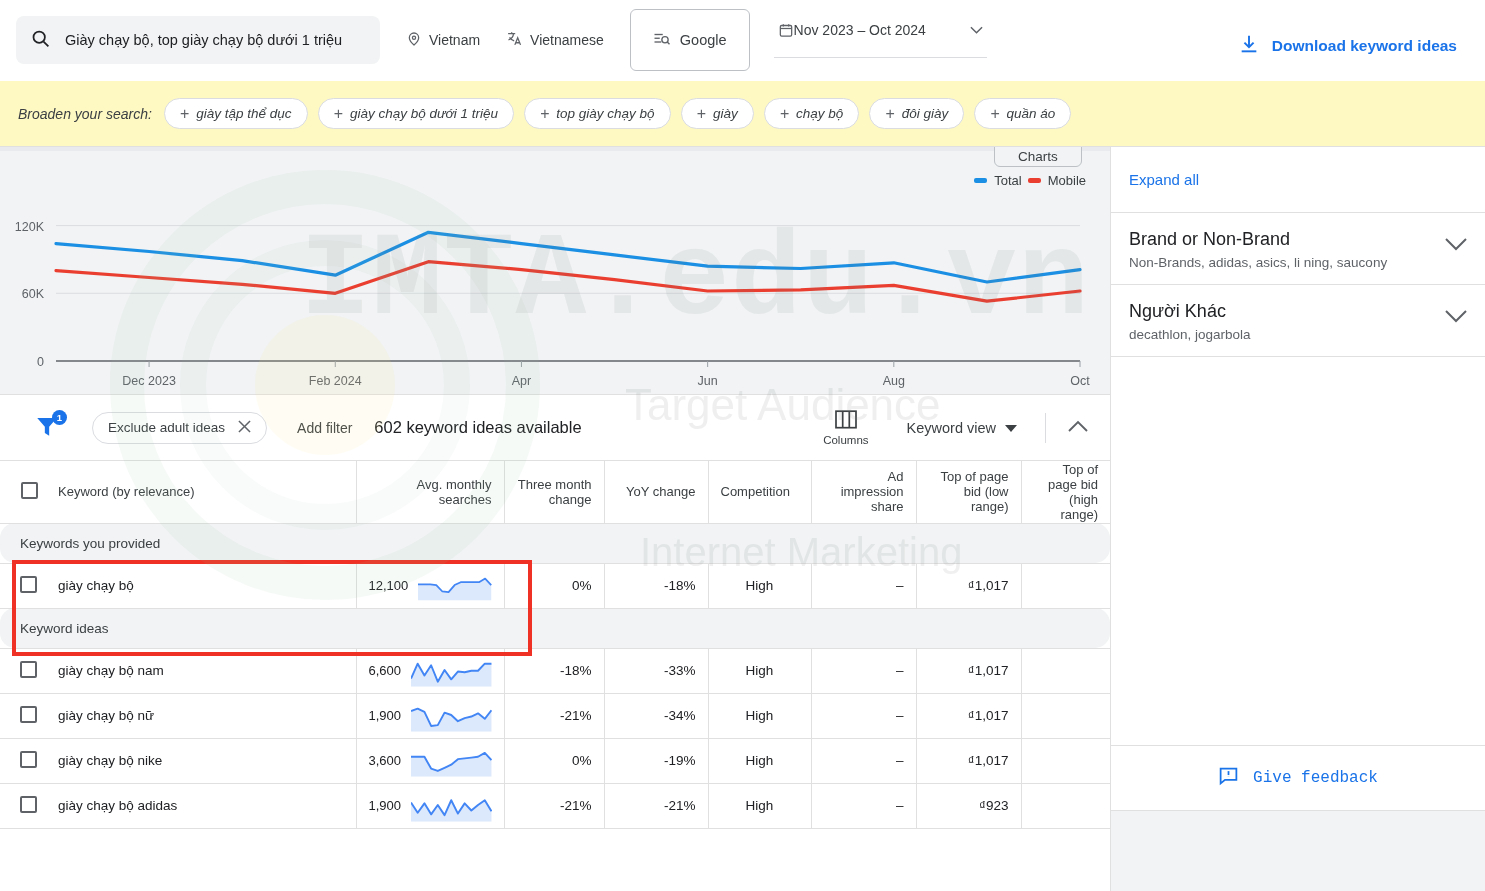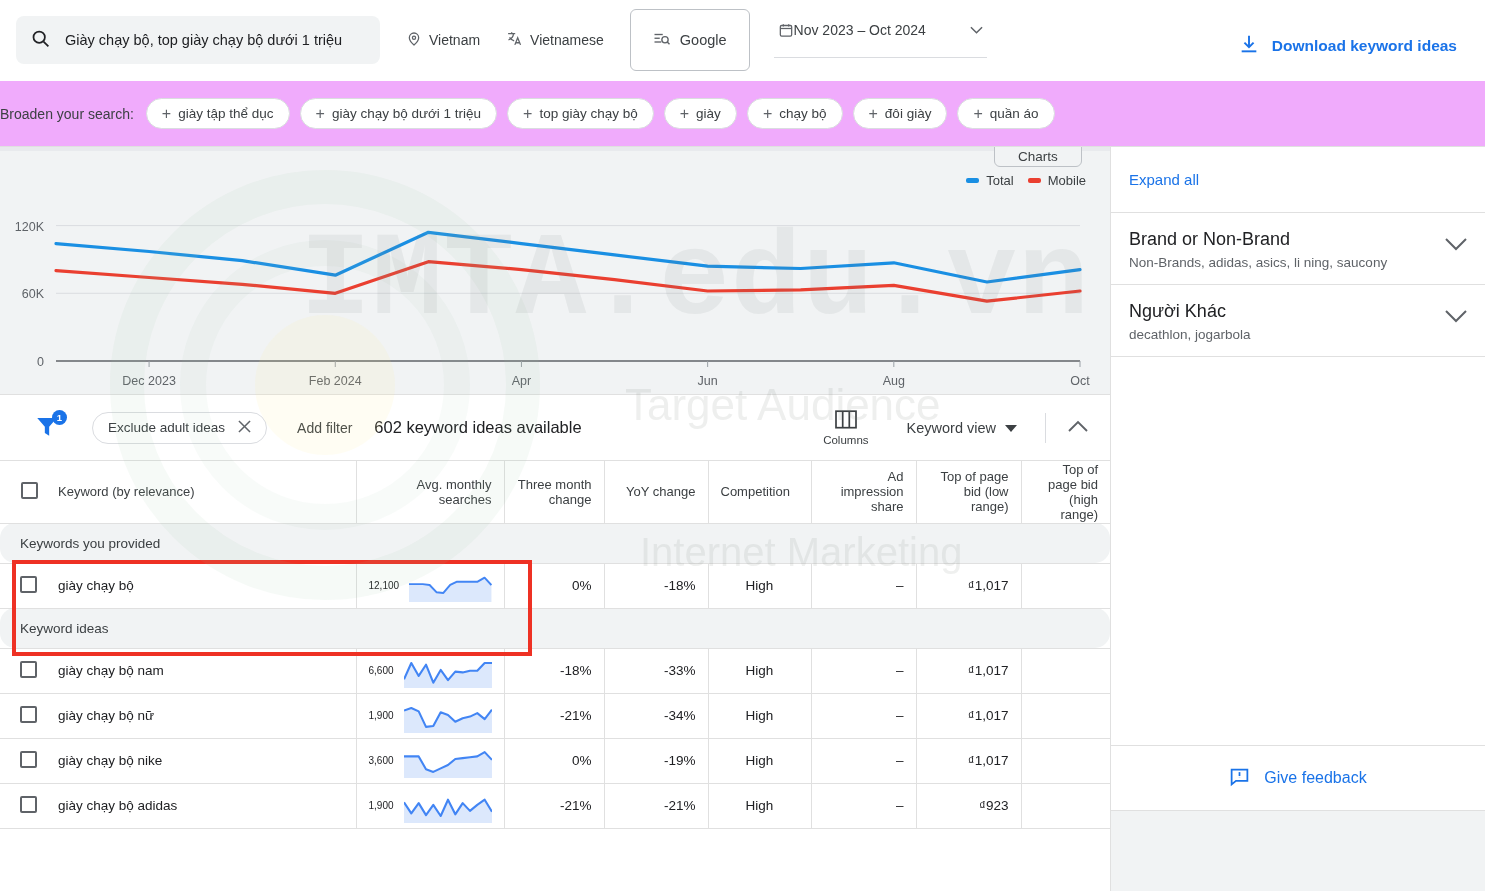--- a/index.html
+++ b/index.html
@@ -72,23 +72,24 @@
   .downloadlink {
     margin-left: auto; display: flex; align-items: center; gap: 12px;
     color: #1a73e8; font-size: 15.5px; font-weight: 600; white-space: nowrap;
     padding-right: 12px;
     margin-top: 12px;
   }
 
   
   .broaden {
     position: relative; z-index: 50;
-    height: 66px; background: #f0abfc;
-    display: flex; align-items: center; 
+    height: 66px; background: #fef9c3;
+    display: flex; align-items: center; padding-left: 18px;
     border-bottom: 1px solid #e0e0e0;
+    font-style: italic;
   }
   .broaden-label { font-size: 14px; color: #3c4043; margin-right: 12px; white-space: nowrap; }
   .bchip {
     display: inline-flex; align-items: center; gap: 7px;
     border: 1px solid #dadce0; border-radius: 16px;
     height: 31px; padding: 0 15px; margin-right: 10px;
     font-size: 13.5px; color: #3c4043; background: #fff; white-space: nowrap;
   }
   .bchip .plus { font-size: 16px; color: #5f6368; line-height: 1; }
 
@@ -105,21 +106,21 @@
   }
   .chartsbtn {
     position: absolute; right: 28px; top: -14px;
     border: 1px solid #bdc1c6; border-radius: 6px;
     background: #f1f3f4; height: 34px; width: 88px;
     display: flex; align-items: flex-end; justify-content: center;
     font-size: 13.5px; color: #3c4043; padding-bottom: 2px;
   }
   .legend {
     position: absolute; right: 24px; top: 26px;
-    display: flex; align-items: center; gap: 14px;
+    display: flex; align-items: center; gap: 6px;
     font-size: 13px; color: #3c4043;
   }
   .legend .item { display: flex; align-items: center; gap: 7px; }
   .legend .sw { width: 13px; height: 5px; border-radius: 2px; display: inline-block; }
   .chartsvg { position: absolute; left: 0; top: 0; }
 
   
   .filterbar {
     position: relative; height: 66px; background: #fff;
     display: flex; align-items: center; padding: 0 14px 0 34px;
@@ -183,21 +184,21 @@
   .datarow td.c-kw { padding-left: 0; text-align: left; }
   .datarow td.num { text-align: right; }
   .datarow td.lft { text-align: center; }
   .datarow td.last { border-right: none !important; }
 
   .chk {
     width: 17px; height: 17px; border: 2px solid #5f6368;
     border-radius: 2px; display: inline-block; background: #fff;
   }
   .avgcell { display: flex; align-items: center; justify-content: flex-end; gap: 0px; }
-  .avgval { font-size: 10px; color: #202124; margin-right: 10px; }
+  .avgval { font-size: 13px; color: #202124; margin-right: 10px; }
   .spark { width: 88px; height: 34px; display: block; }
 
   
   .redbox {
     position: absolute; pointer-events: none; z-index: 30;
     border: 4px solid #ee3124;
   }
 
   
   .right { width: 375px; height: 744px; background: #fff; border-left: 1px solid #e0e0e0;
@@ -212,20 +213,21 @@
   }
   .facet .ftitle { font-size: 18px; color: #202124; margin-bottom: 5px; }
   .facet .fsub { font-size: 13.5px; color: #5f6368; }
   .facet .fchev { color: #5f6368; padding-top: 8px; flex: none; }
   .feedback {
     position: absolute; left: 0; right: 0; top: 598px;
     height: 66px; display: flex; align-items: center; justify-content: center;
     gap: 14px; font-size: 16px; color: #1a73e8; font-weight: 500;
     border-top: 1px solid #e0e0e0; border-bottom: 1px solid #e0e0e0;
     background: #fff;
+    font-family: Liberation Mono, monospace;
   }
   .rightfill { position: absolute; left: 0; right: 0; top: 664px; bottom: 0; background: #f1f3f4; }
 
   .clip-left-top { position:absolute; left:0; top:0; width:1110px; height:4px; background:#e8eaed; }
 </style>
 </head>
 <body>
 
 <div id="root">
 

